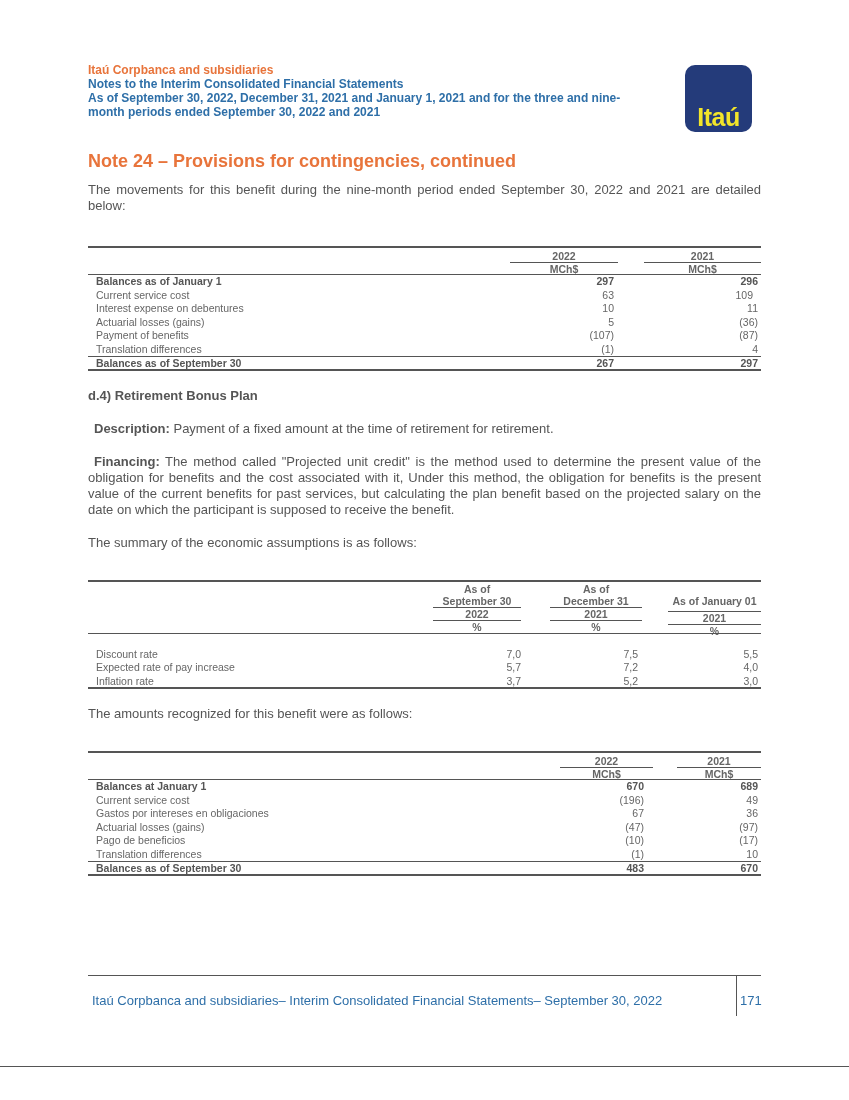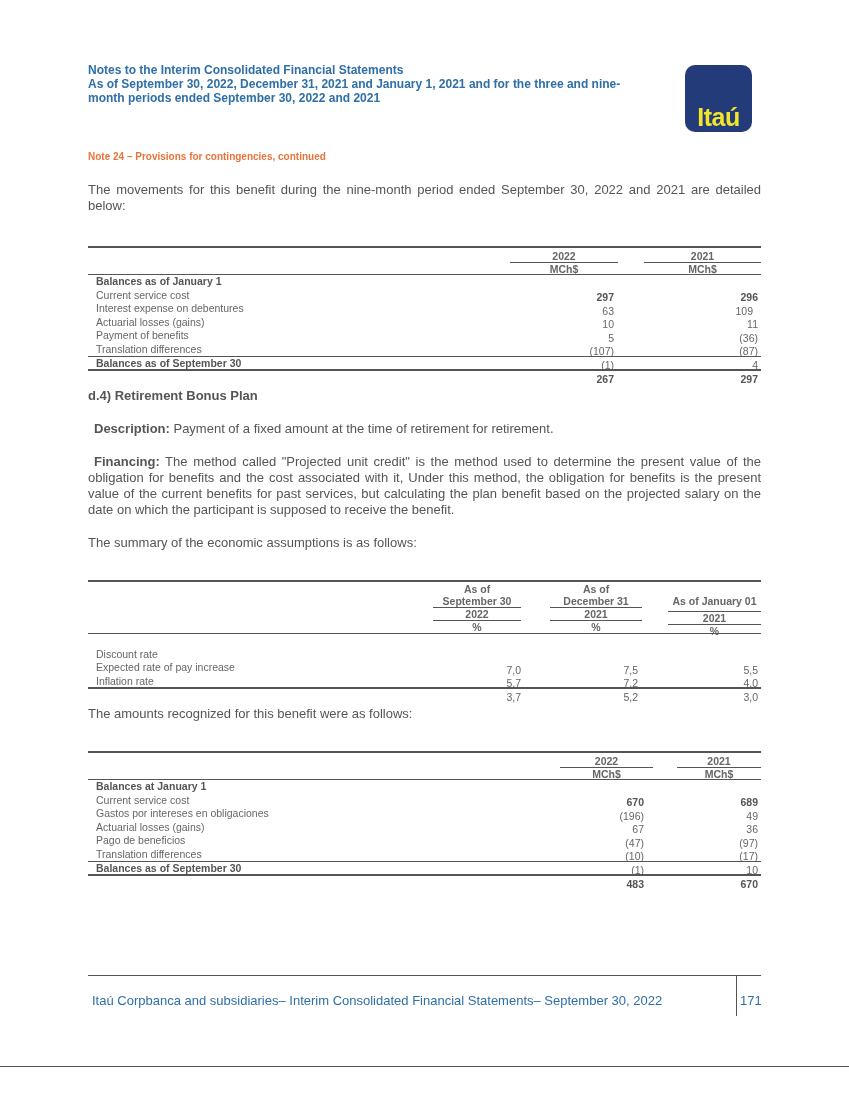--- a/index.html
+++ b/index.html
@@ -7,50 +7,51 @@
          font-family: "Liberation Sans", sans-serif; color: #555555; }
 
   .hdr { position: absolute; left: 88px; top: 63px; width: 580px; font-weight: bold; font-size: 12px; line-height: 14px; }
   .hdr .org { color: #e8743b; }
   .hdr .blue { color: #2e6fa8; }
 
   .logo { position: absolute; left: 685px; top: 65px; width: 67px; height: 67px; border-radius: 10px;
           background: #243b7a; display: flex; align-items: flex-end; justify-content: center; }
   .logo span { color: #f2e52a; font-weight: bold; font-size: 25px; letter-spacing: -0.5px; }
 
-  .note-title { position: absolute; left: 88px; top: 151px; font-size: 10px; font-weight: bold; color: #e8743b; }
+  .note-title { position: absolute; left: 88px; top: 151px; font-size: 18px; font-weight: bold; color: #e8743b; }
 
   .para { position: absolute; left: 88px; width: 673px; font-size: 13px; line-height: 16px; color: #555555; text-align: justify; }
   .para b { color: #555555; padding-left: 6px; }
 
   .subhead { position: absolute; left: 88px; top: 388px; font-size: 13px; font-weight: bold; color: #555555; }
 
   
   .tbl { position: absolute; left: 88px; width: 673px; font-size: 10.5px; color: #666; }
   .tbl .topline { position: absolute; left: 0; right: 0; top: 0; height: 2px; background: #555; }
   .tbl .hdrline { position: absolute; left: 0; right: 0; height: 1px; background: #555; }
   .tbl .botline { position: absolute; left: 0; right: 0; height: 2px; background: #555; }
   .tbl .midline { position: absolute; left: 0; right: 0; height: 1px; background: #555; }
   .tbl .colhdr { position: absolute; text-align: center; font-weight: bold; color: #666; font-size: 10.5px; line-height: 12px; }
   .tbl .colhdr .u { border-bottom: 1px solid #555; }
   .tbl .row { position: absolute; left: 0; right: 0; height: 13.5px; line-height: 13.5px; }
   .tbl .row .lbl { position: absolute; left: 8px; }
-  .tbl .row .v { position: absolute; text-align: right; margin-top: 16px; }
+  .tbl .row .v { position: absolute; text-align: right; }
   .tbl .row.bold { font-weight: bold; color: #555; }
 
   .footer-line { position: absolute; left: 88px; top: 975px; width: 673px; height: 1px; background: #555; }
   .footer-vbar { position: absolute; left: 736px; top: 976px; width: 1px; height: 40px; background: #555; }
   .footer-text { position: absolute; left: 92px; top: 993px; font-size: 13px; color: #2e6fa8; }
   .footer-page { position: absolute; left: 740px; top: 993px; font-size: 13px; color: #2e6fa8; }
   .page-edge { position: absolute; left: 0; top: 1066px; width: 849px; height: 1px; background: #555; }
 </style>
 </head>
 <body>
 
 <div class="hdr">
+  <div class="org">Itaú Corpbanca and subsidiaries</div>
   <div class="blue">Notes to the Interim Consolidated Financial Statements</div>
   <div class="blue">As of September 30, 2022, December 31, 2021 and January 1, 2021 and for the three and nine-</div>
   <div class="blue">month periods ended September 30, 2022 and 2021</div>
 </div>
 <div class="logo">
     <span>Itaú</span>
   </div>
 
 <div class="note-title">Note 24 – Provisions for contingencies, continued</div>
 <div class="para" style="top:182px;">The movements for this benefit during the nine-month period ended September 30, 2022 and 2021 are detailed below:</div>

